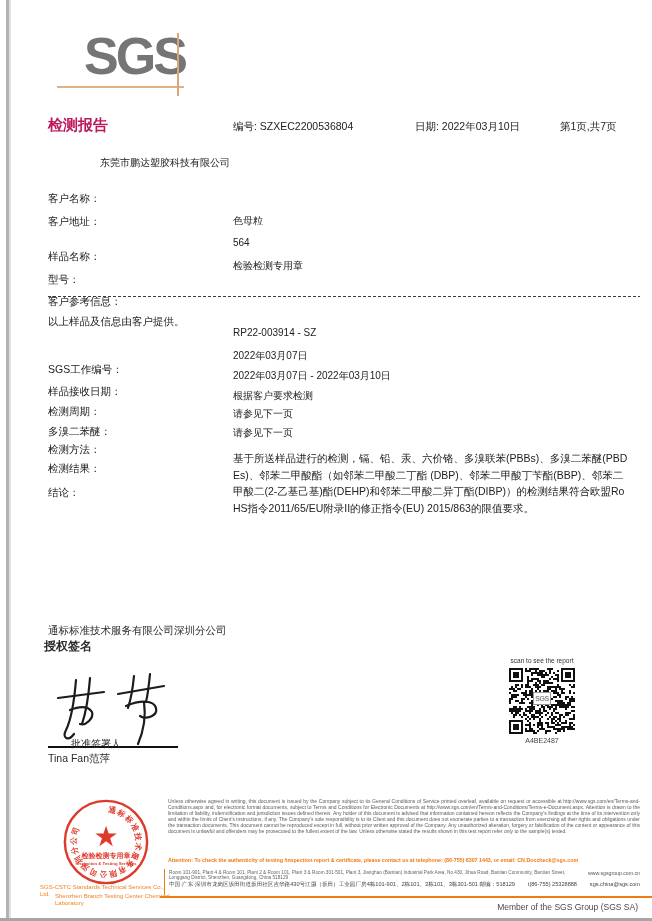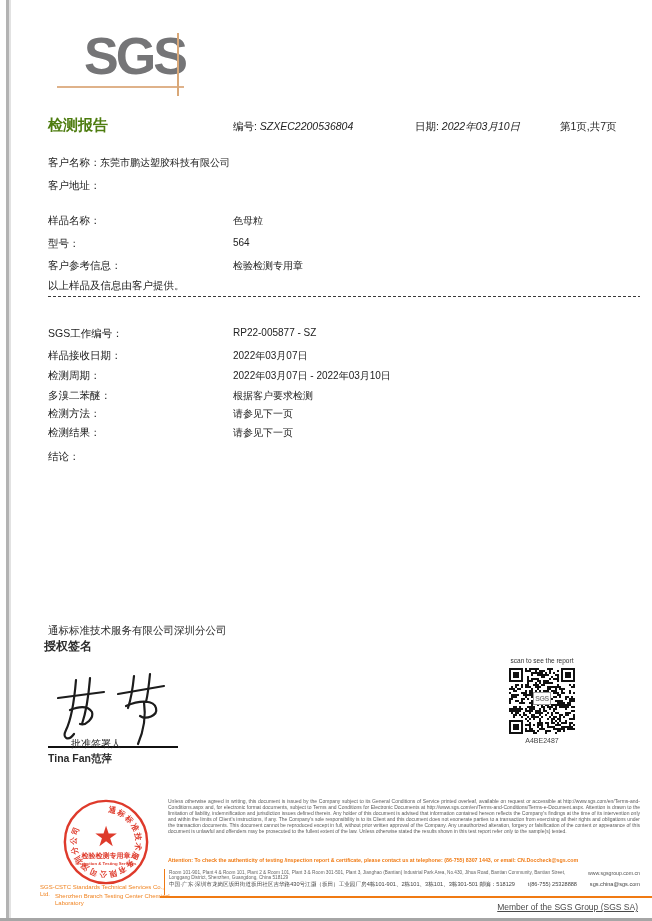--- a/index.html
+++ b/index.html
@@ -9,37 +9,37 @@
   .edge-left { position:absolute; left:6px; top:0; width:3px; height:921px; background:#b3b3b3; }
   .edge-left2 { position:absolute; left:9px; top:0; width:2px; height:921px; background:#e2e2e2; }
   .edge-bottom { position:absolute; left:0; bottom:0; width:652px; height:3px; background:#a6a6a6; }
 
   
   .logo-text { position:absolute; left:84px; top:30px; font-size:52px; font-weight:bold; color:#757577; letter-spacing:-3px; line-height:1; }
   .logo-hline { position:absolute; left:57px; top:86px; width:127px; height:2px; background:#dfb28a; }
   .logo-vline { position:absolute; left:177px; top:33px; width:2px; height:63px; background:#d9a878; }
 
   
-  .title { position:absolute; left:48px; top:116px; font-size:15px; font-weight:bold; color:#4d7c0f; }
+  .title { position:absolute; left:48px; top:116px; font-size:15px; font-weight:bold; color:#be185d; }
   .hdr { position:absolute; top:120px; font-size:10.5px; color:#222; }
-  .hdr b { font-weight:normal;font-style:italic; }
-
-  .lbl { position:absolute; font-size:10.5px; color:#222; }
+  .hdr b { font-weight:normal; }
+
+  .lbl { position:absolute; font-size:10.5px; color:#222;margin-top:36px; }
   .val { position:absolute; font-size:10px; color:#222; }
 
   .dashes { position:absolute; left:48px; top:296px; width:592px; height:1px;
             background:repeating-linear-gradient(90deg,#3a3a3a 0 3px, transparent 3px 5px); }
 
   .concl-text { position:absolute; left:233px; top:450px; width:396px; font-size:10.5px; line-height:16.6px; color:#222; word-break:break-all; text-align:left; }
 
   .sig-company { position:absolute; left:48px; top:624px; font-size:10.5px; }
   .sig-auth { position:absolute; left:44px; top:638px; font-size:12px;font-weight:bold; }
   .sig-svg { position:absolute; left:52px; top:672px; }
   .sig-line { position:absolute; left:48px; top:746px; width:130px; height:2px; background:#111; }
-  .sig-name { position:absolute; left:48px; top:752px; font-size:10.5px;font-weight:bold; }
+  .sig-name { position:absolute; left:48px; top:752px; font-size:10.5px; }
   .sig-role { position:absolute; left:48px; top:737px; font-size:10px;margin-left:23px; }
 
   .qr-label { position:absolute; left:487px; top:657px; width:110px; text-align:center; font-size:6.5px; color:#333; }
   .qr-box { position:absolute; left:509px; top:668px; width:66px; height:66px; }
   .qr-center { position:absolute; left:533px; top:692px; width:18px; height:13px; background:#fff; border:1px solid #999; font-size:7px; font-weight:bold; color:#888; text-align:center; line-height:11px; letter-spacing:-0.5px; }
   .qr-code { position:absolute; left:487px; top:737px; width:110px; text-align:center; font-size:7px; color:#444; }
 
   
   .stamp-wrap { position:absolute; left:63px; top:799px; width:86px; height:86px; z-index:3; opacity:0.92; }
   .stamp-en1 { position:absolute; left:40px; top:884px; width:135px; font-size:6px; color:#f0821e; z-index:2; line-height:7px; }
@@ -47,21 +47,21 @@
 
   .disclaimer { position:absolute; left:168px; top:799px; width:472px; font-size:5px; line-height:5.9px; color:#5c5c5c; text-align:justify; }
   .attention { position:absolute; left:168px; top:857px; width:472px; font-size:5.3px; line-height:6.2px; color:#f07a13; font-weight:bold; }
   .addr-vline { position:absolute; left:164px; top:869px; width:1px; height:26px; background:#f07a13; }
   .addr1 { position:absolute; left:169px; top:870px; width:471px; display:flex; justify-content:space-between; font-size:4.7px; color:#666; }
   .addr1 .site { color:#555; font-size:5.2px; white-space:nowrap; margin-left:4px; }
   .addr2 { position:absolute; left:169px; top:881px; width:471px; display:flex; justify-content:space-between; align-items:flex-start; font-size:5.6px; color:#444; }
   .addr2 .ph { white-space:nowrap; margin:0 6px; }
   .addr2 .em { white-space:nowrap; }
   .orange-hr { position:absolute; left:160px; top:896px; width:492px; height:2px; background:#f07a13; }
-  .member { position:absolute; right:14px; top:902px; font-size:8.5px; color:#4a4a4a;text-decoration:underline; }
+  .member { position:absolute; right:14px; top:902px; font-size:8.5px; color:#4a4a4a; }
 </style>
 </head>
 <body>
 
 <div class="page">
   <div class="edge-left"></div>
   <div class="edge-left2"></div>
   <div class="edge-bottom"></div>
 
   <div class="logo-text">SGS</div>
@@ -81,33 +81,34 @@
   <div class="val" style="left:233px; top:214px">色母粒</div>
   <div class="lbl" style="left:48px; top:237px">型号：</div>
   <div class="val" style="left:233px; top:237px">564</div>
   <div class="lbl" style="left:48px; top:259px">客户参考信息：</div>
   <div class="val" style="left:233px; top:259px">检验检测专用章</div>
   <div class="lbl" style="left:48px; top:279px">以上样品及信息由客户提供。</div>
 
   <div class="dashes"></div>
 
   <div class="lbl" style="left:48px; top:327px">SGS工作编号：</div>
-  <div class="val" style="left:233px; top:327px">RP22-005877 - SZ</div>
+  <div class="val" style="left:233px; top:327px">RP22-003914 - SZ</div>
   <div class="lbl" style="left:48px; top:349px">样品接收日期：</div>
   <div class="val" style="left:233px; top:349px">2022年03月07日</div>
   <div class="lbl" style="left:48px; top:369px">检测周期：</div>
   <div class="val" style="left:233px; top:369px">2022年03月07日 - 2022年03月10日</div>
   <div class="lbl" style="left:48px; top:389px">多溴二苯醚：</div>
   <div class="val" style="left:233px; top:389px">根据客户要求检测</div>
   <div class="lbl" style="left:48px; top:407px">检测方法：</div>
   <div class="val" style="left:233px; top:407px">请参见下一页</div>
   <div class="lbl" style="left:48px; top:426px">检测结果：</div>
   <div class="val" style="left:233px; top:426px">请参见下一页</div>
 
   <div class="lbl" style="left:48px; top:450px">结论：</div>
+  <div class="concl-text">基于所送样品进行的检测，镉、铅、汞、六价铬、多溴联苯(PBBs)、多溴二苯醚(PBDEs)、邻苯二甲酸酯（如邻苯二甲酸二丁酯 (DBP)、邻苯二甲酸丁苄酯(BBP)、邻苯二甲酸二(2-乙基己基)酯(DEHP)和邻苯二甲酸二异丁酯(DIBP)）的检测结果符合欧盟RoHS指令2011/65/EU附录II的修正指令(EU) 2015/863的限值要求。</div>
 
   <div class="sig-company">通标标准技术服务有限公司深圳分公司</div>
   <div class="sig-auth">授权签名</div>
   <svg class="sig-svg" width="150" height="78" viewBox="0 0 150 78">
     <g fill="none" stroke="#1c1c1c" stroke-width="2.2" stroke-linecap="round">
       <path d="M6 26 L52 20"></path>
       <path d="M24 8 C23 20 20 46 14 58 C10 66 16 70 22 62"></path>
       <path d="M38 6 C37 18 36 34 30 52"></path>
       <path d="M18 38 C28 34 36 34 40 40 C42 46 34 54 28 52"></path>
       <path d="M66 22 L112 14"></path>

